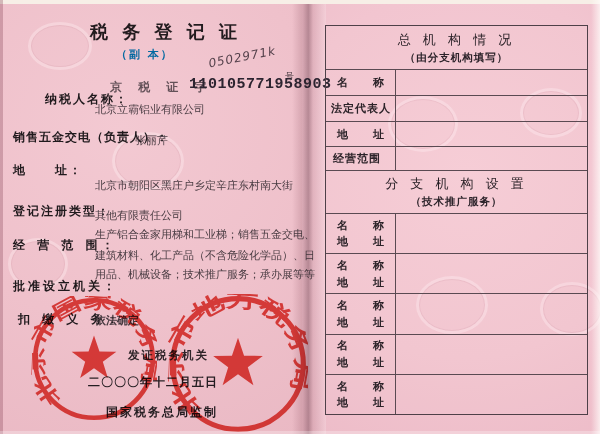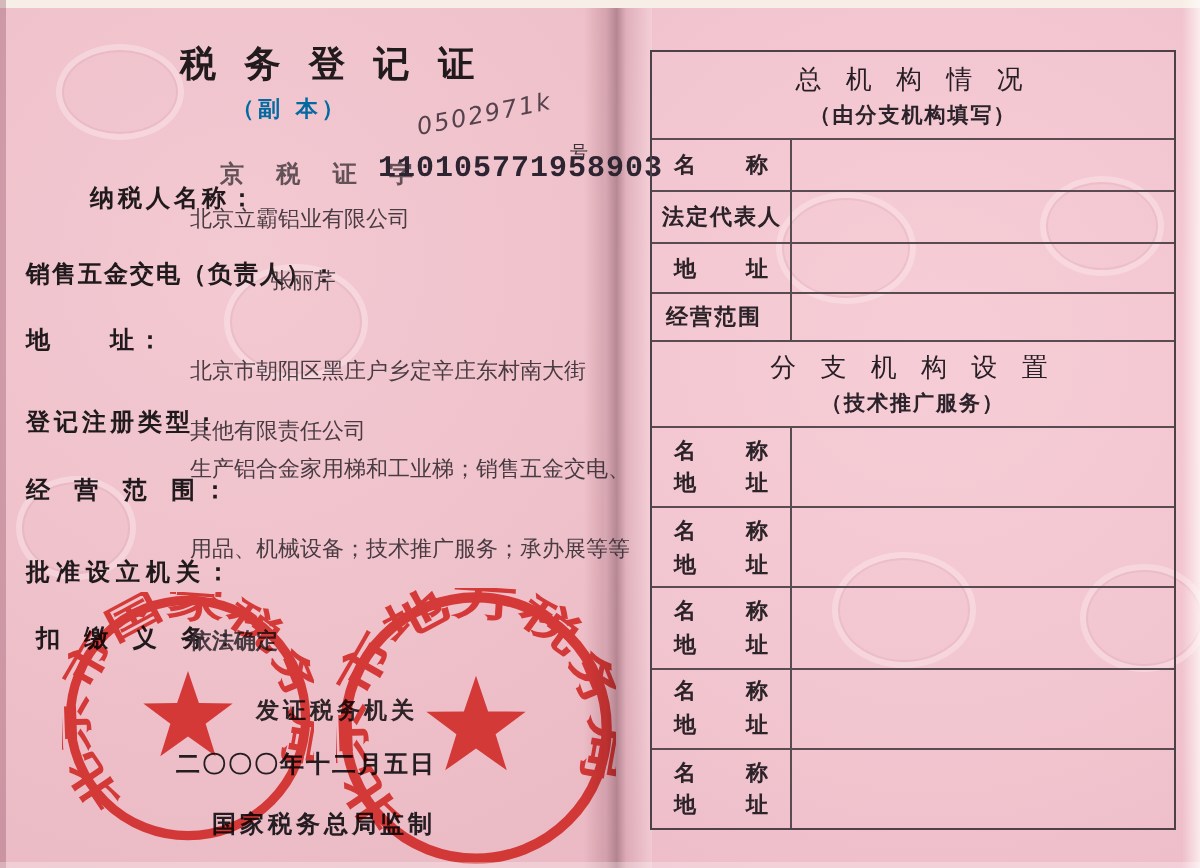--- a/index.html
+++ b/index.html
@@ -90,20 +90,21 @@
   <div class="abs fvalue" style="left:135px;top:133px;">张丽芹</div>
 
   <div class="abs flabel" style="left:13px;top:162px;">地　　址：</div>
   <div class="abs fvalue" style="left:95px;top:178px;">北京市朝阳区黑庄户乡定辛庄东村南大街</div>
 
   <div class="abs flabel" style="left:13px;top:203px;">登记注册类型：</div>
   <div class="abs fvalue" style="left:95px;top:208px;">其他有限责任公司</div>
 
   <div class="abs flabel" style="left:13px;top:237px;letter-spacing:4px;">经 营 范 围：</div>
   <div class="abs fvalue" style="left:95px;top:227px;">生产铝合金家用梯和工业梯；销售五金交电、</div>
+  <div class="abs fvalue" style="left:95px;top:248px;">建筑材料、化工产品（不含危险化学品）、日</div>
   <div class="abs fvalue" style="left:95px;top:267px;">用品、机械设备；技术推广服务；承办展等等</div>
 
   <div class="abs flabel" style="left:13px;top:278px;letter-spacing:3px;">批准设立机关：</div>
 
   <div class="abs flabel" style="left:18px;top:311px;letter-spacing:4px;">扣 缴 义 务：</div>
   <div class="abs fvalue" style="left:95px;top:313px;font-weight:bold;">依法确定</div>
 
   <div class="abs small-center" style="left:128px;top:348px;">发证税务机关</div>
   <div class="abs footer-line" style="left:88px;top:374px;letter-spacing:1px;">二〇〇〇年十二月五日</div>
   <div class="abs footer-line" style="left:106px;top:404px;">国家税务总局监制</div>

